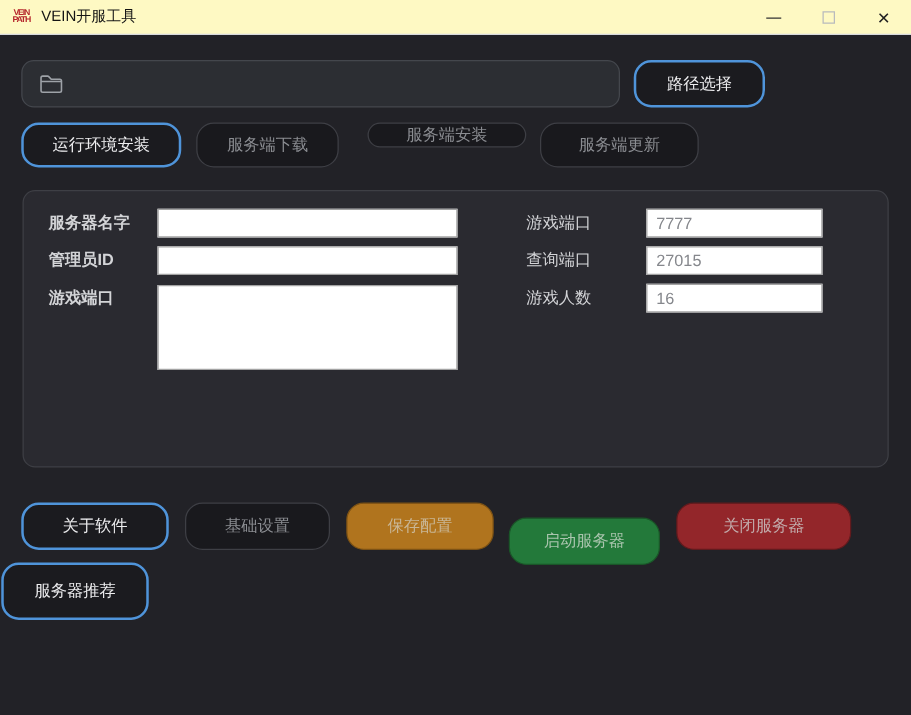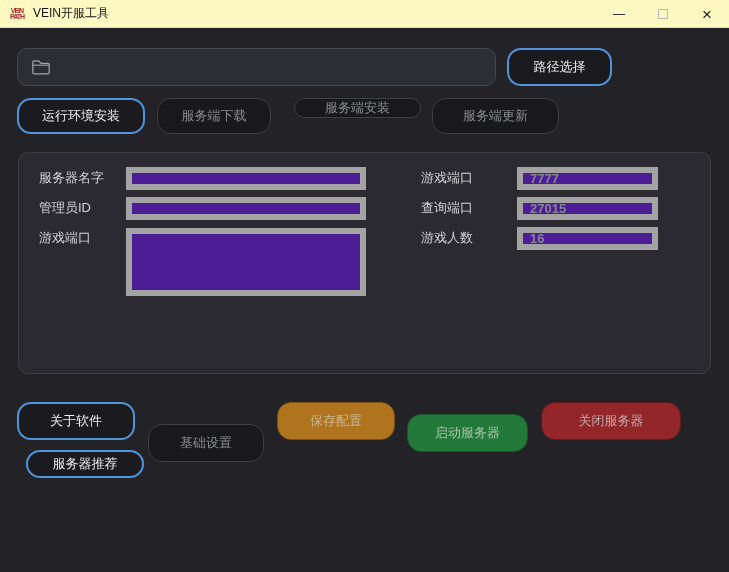--- a/index.html
+++ b/index.html
@@ -59,41 +59,40 @@
   .btn-green       { background:#23793a; border:1px solid #1a5628; color:#a9c4ad;margin-top:12px; }
   .btn-red         { background:#93262a; border:1px solid #621a1d; color:#c2abab; }
 
   .btn-path   { left:507px; top:48px;  width:105px; height:38px; }
   .btn-row1-1 { left:17px;  top:98px;  width:128px; height:36px; }
   .btn-row1-2 { left:157px; top:98px;  width:114px; height:36px; }
   .btn-row1-3 { left:294px; top:98px;  width:127px; height:20px; }
   .btn-row1-4 { left:432px; top:98px;  width:127px; height:36px; }
 
   .btn-about   { left:17px;  top:402px; width:118px; height:38px; }
-  .btn-basic   { left:148px; top:424px; width:116px; height:38px; }
+  .btn-basic   { left:148px; top:402px; width:116px; height:38px; }
   .btn-save    { left:277px; top:402px; width:118px; height:38px; }
   .btn-start   { left:407px; top:402px; width:121px; height:38px; }
   .btn-stop    { left:541px; top:402px; width:140px; height:38px; }
-  .btn-recom   { left:26px;  top:450px; width:118px; height:28px; }
+  .btn-recom   { left:1px;  top:450px; width:118px; height:46px; }
 
   
   .panel {
     position:absolute; left:18px; top:152px; width:693px; height:222px;
     background:#2a2a30; border:1px solid #3e3f45; border-radius:10px;
   }
   .form-label {
     position:absolute; font-size:13px; color:#d3d4d7; line-height:22px;
   }
   .form-input {
-    position:absolute; background:#4c1d95; border:6px solid #a3a3a3;
+    position:absolute; background:#ffffff; border:1px solid #a3a3a3;
     color:#85878c; font-size:13px; padding:1px 7px; outline:none;
     font-family:"Liberation Sans", sans-serif;
-    font-weight:bold;
   }
-  .lbl-l { left:20px; }
+  .lbl-l { left:20px;font-weight:bold; }
   .lbl-r { left:402px; }
   .row-a { top:14px; }
   .row-b { top:44px; }
   .row-c { top:74px; }
   .inp-l { left:107px; width:240px; height:23px; }
   .inp-r { left:498px; width:141px; height:23px; }
   .inp-textarea {
     left:107px; top:75px; width:240px; height:68px; resize:none;
   }
 </style>

